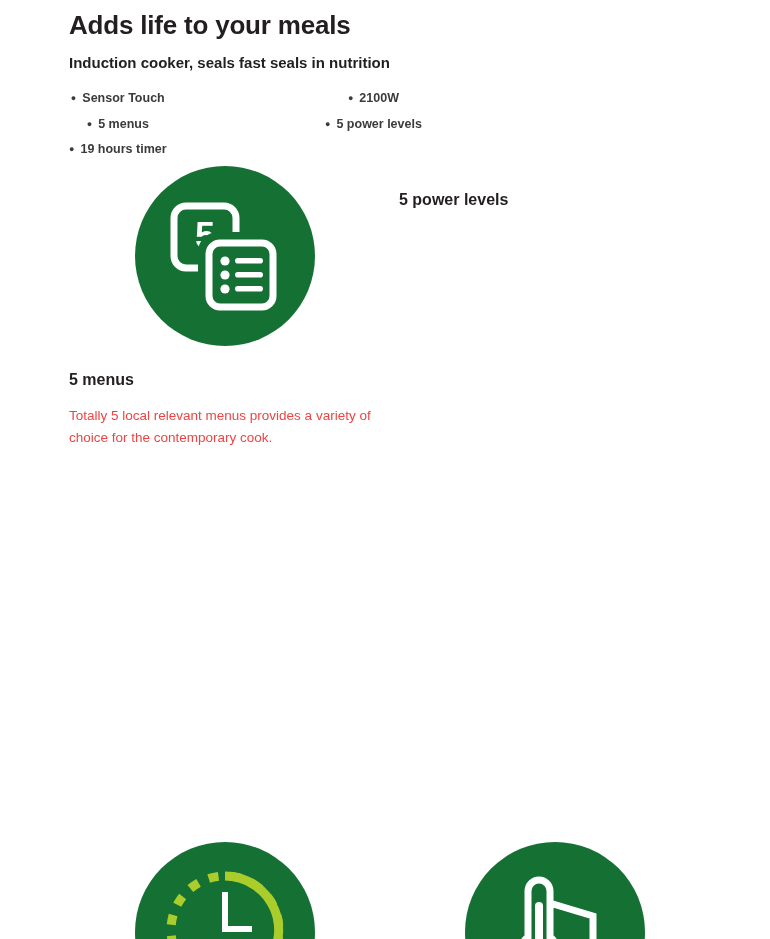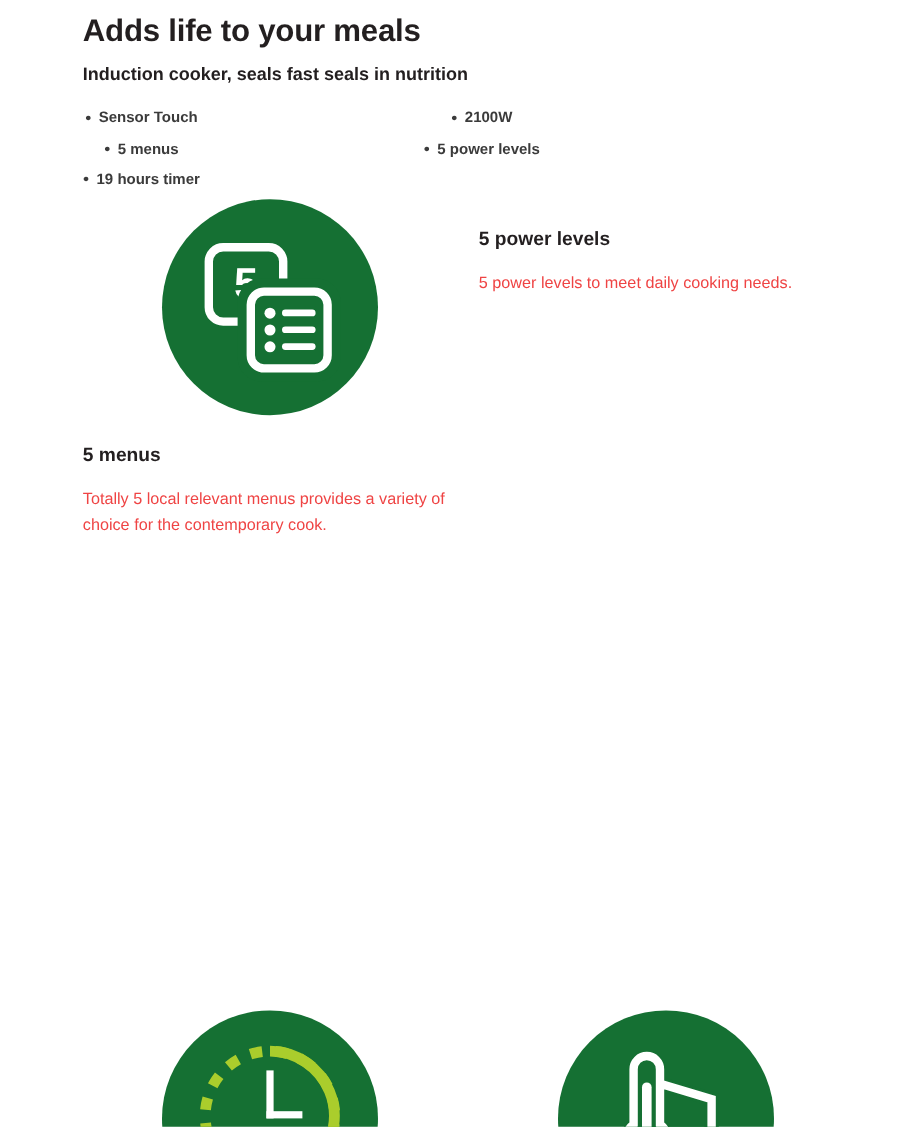--- a/index.html
+++ b/index.html
@@ -46,21 +46,21 @@
     left: 69px;
     top: 92px;
     width: 520px;
   }
   .spec-col {
     position: absolute;
     top: 0;
     text-align: center;
   }
   .spec-col.left { left: 0; }
-  .spec-col.right { left: 284px; }
+  .spec-col.right { left: 256px; }
   .spec-item {
     font-size: 12.5px;
     font-weight: bold;
     color: #3b3b3b;
     line-height: 1;
     margin-bottom: 13px;
     white-space: nowrap;
   }
   .spec-item .dot {
     display: inline-block;
@@ -162,21 +162,20 @@
               <rect x="100" y="120" width="28" height="5.6" rx="2.8" fill="#ffffff"></rect>
             </svg>
           </div>
         </div>
         <div class="card-title">5 menus</div>
         <div class="card-body">Totally 5 local relevant menus provides a variety of choice for the contemporary cook.</div>
       </div>
 
       <div class="cell c2">
         <div class="card-title">5 power levels</div>
-        <div class="card-body">5 power levels to meet daily cooking needs.</div>
       </div>
 
     </div>
 
     <div class="row" style="height:260px; margin-top:0;">
 
       <div class="cell c1" style="top:256px;">
         <div class="badge">
           <div class="icon-wrap">
             <svg width="180" height="180" viewBox="0 0 180 180" aria-hidden="true">

